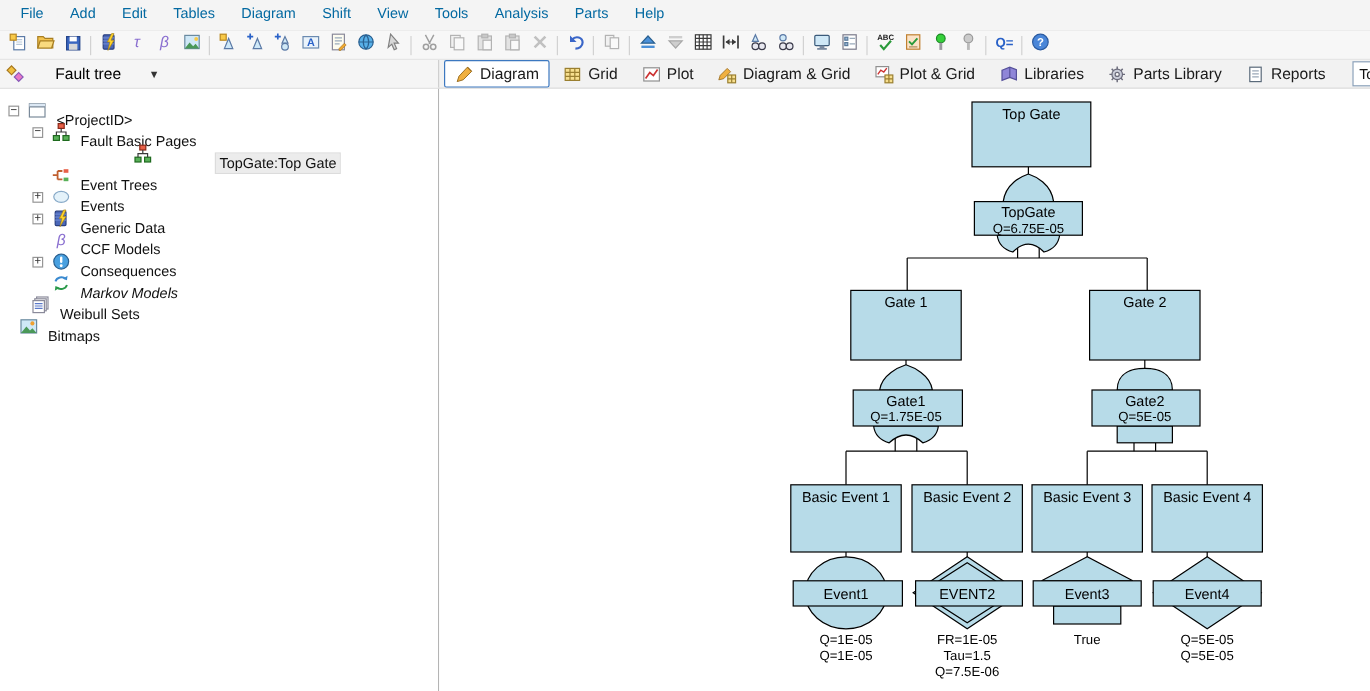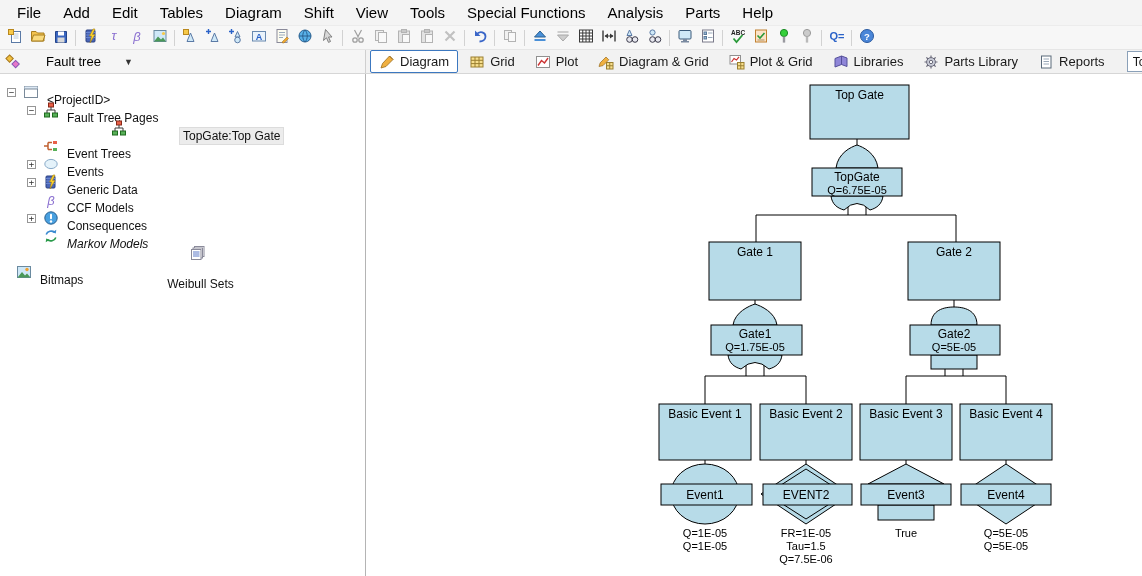--- a/index.html
+++ b/index.html
@@ -1,17 +1,17 @@
 <!DOCTYPE html>
 <html><head>
 <meta charset="utf-8">
 <style>
   html,body{margin:0;padding:0;background:#fff;}
   body{width:1142px;height:576px;overflow:hidden;font-family:"Liberation Sans",sans-serif;-webkit-font-smoothing:antialiased;}
-  .menubar{height:26px;background:#f4f4f4;display:flex;align-items:flex-start;padding-left:6px;font-size:15px;color:#000000;border-bottom:1px solid #ececec;box-sizing:border-box;}
+  .menubar{height:26px;background:#f4f4f4;display:flex;align-items:flex-start;padding-left:6px;font-size:12px;color:#0369a1;border-bottom:1px solid #ececec;box-sizing:border-box;}
   .menu-item{padding:4px 11px;white-space:nowrap;cursor:default;}
   .toolbar{height:24px;background:#f7f7f7;display:flex;align-items:center;padding:0 3px;border-bottom:1px solid #e6e6e6;box-sizing:border-box;}
   .tb-btn{width:23px;height:21px;display:flex;align-items:center;justify-content:center;border-radius:2px;}
   .tb-btn.disabled{opacity:.85;}
   .tb-sep{width:1px;height:16px;background:#d2d2d2;margin:0 3px;}
   .viewbar{height:24px;background:#f2f2f2;display:flex;align-items:stretch;border-bottom:1px solid #d6d6d6;box-sizing:border-box;}
   .ft-selector{width:366px;min-width:366px;display:flex;align-items:center;gap:20px;padding-left:5px;font-size:13px;border-right:1px solid #cfcfcf;box-sizing:border-box;background:#f5f5f5;}
   .caret{font-size:9px;color:#333;margin-left:3px;}
   .tabs{display:flex;align-items:center;padding-left:3px;flex:1;}
   .tab{display:flex;align-items:center;gap:5px;padding:1px 8px;margin:0 1px;font-size:13px;color:#1a1a1a;border:1px solid transparent;border-radius:2px;height:19px;white-space:nowrap;}
@@ -35,21 +35,20 @@
 
 <div class="menubar" id="menubar">
     <div class="menu-item">File</div>
     <div class="menu-item">Add</div>
     <div class="menu-item">Edit</div>
     <div class="menu-item">Tables</div>
     <div class="menu-item">Diagram</div>
     <div class="menu-item">Shift</div>
     <div class="menu-item">View</div>
     <div class="menu-item">Tools</div>
-    <div class="menu-item">Special Functions</div>
     <div class="menu-item">Analysis</div>
     <div class="menu-item">Parts</div>
     <div class="menu-item">Help</div>
   </div>
 <div class="toolbar" id="toolbar">
     <div class="tb-btn">
       <span><svg viewBox="0 0 16 16" width="16" height="16">
           <rect x="4.5" y="3.5" width="9" height="11" fill="#fff" stroke="#5b7aa6"></rect>
           <path d="M6.5 6h5M6.5 8h5M6.5 10h5" stroke="#b8c8d8"></path>
           <rect x="1.5" y="1.5" width="5" height="5" fill="#f7c948" stroke="#b9881e"></rect>
@@ -387,21 +386,21 @@
         <span class="t-label">&lt;ProjectID&gt;</span>
       </div>
       <div class="tree-row" style="padding-left: 27px;">
         <div class="t-exp">−</div>
         <span class="t-icon"><svg viewBox="0 0 16 16" width="16" height="16">
             <rect x="5.5" y="1" width="5" height="4" fill="#e86048" stroke="#8a2818"></rect>
             <rect x="1.5" y="11" width="5" height="4" fill="#58b058" stroke="#1e6a1e"></rect>
             <rect x="9.5" y="11" width="5" height="4" fill="#58b058" stroke="#1e6a1e"></rect>
             <path d="M8 5v3M4 11V8h8v3" stroke="#3a3a3a" fill="none"></path>
           </svg></span>
-        <span class="t-label">Fault Tree Pages</span>
+        <span class="t-label">Fault Basic Pages</span>
       </div>
       <div class="tree-row" style="padding-left: 47px; gap: 48px;">
         <div class="t-spc"></div>
         <span class="t-icon"><svg viewBox="0 0 16 16" width="16" height="16">
             <rect x="5.5" y="1" width="5" height="4" fill="#e86048" stroke="#8a2818"></rect>
             <rect x="1.5" y="11" width="5" height="4" fill="#58b058" stroke="#1e6a1e"></rect>
             <rect x="9.5" y="11" width="5" height="4" fill="#58b058" stroke="#1e6a1e"></rect>
             <path d="M8 5v3M4 11V8h8v3" stroke="#3a3a3a" fill="none"></path>
           </svg></span>
         <span class="t-label selected">TopGate:Top Gate</span>
@@ -450,21 +449,21 @@
       <div class="tree-row" style="padding-left: 27px; font-style: italic;">
         <div class="t-spc"></div>
         <span class="t-icon"><svg viewBox="0 0 16 16" width="16" height="16">
             <path d="M3.2 6.5A5.2 4.6 0 0111.8 4.4" fill="none" stroke="#3a8ad0" stroke-width="1.6"></path>
             <path d="M13.3 1.8l-.5 3.8-3.5-1.3z" fill="#3a8ad0"></path>
             <path d="M12.8 9.5A5.2 4.6 0 014.2 11.6" fill="none" stroke="#2a9a4a" stroke-width="1.6"></path>
             <path d="M2.7 14.2l.5-3.8 3.5 1.3z" fill="#2a9a4a"></path>
           </svg></span>
         <span class="t-label">Markov Models</span>
       </div>
-      <div class="tree-row" style="padding-left: 36px; flex-direction: column;">
+      <div class="tree-row" style="padding-left: 10px;">
         <div class="t-spc"></div>
         <span class="t-icon"><svg viewBox="0 0 16 16" width="16" height="16">
             <rect x="4.5" y="1.5" width="9.5" height="10" fill="#fff" stroke="#8a8a9a"></rect>
             <rect x="3" y="3" width="9.5" height="10" fill="#fff" stroke="#8a8a9a"></rect>
             <rect x="1.5" y="4.5" width="9.5" height="10" fill="#fff" stroke="#8a8a9a"></rect>
             <path d="M3 7h6.5M3 9h6.5M3 11h6.5" stroke="#5a78c8"></path>
           </svg></span>
         <span class="t-label">Weibull Sets</span>
       </div>
       <div class="tree-row" style="">

